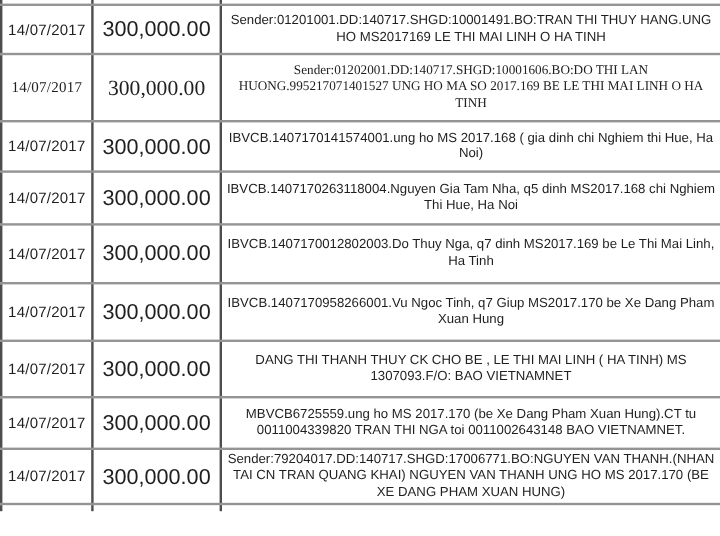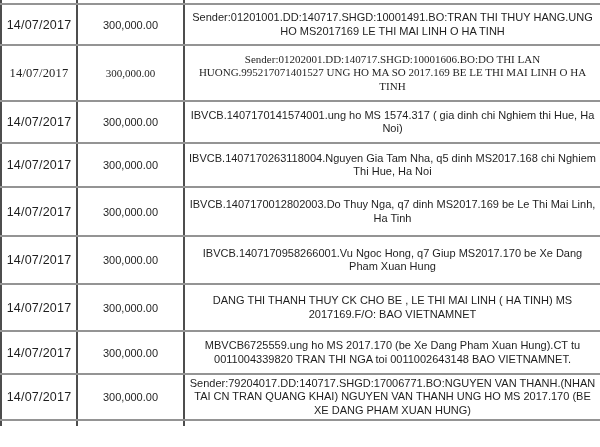--- a/index.html
+++ b/index.html
@@ -30,21 +30,21 @@
   col.col-date   { width: 76px; }
   col.col-amount { width: 107px; }
   col.col-desc   { width: 417px; }
 
   td.c-date {
     font-size: 12.5px;
     letter-spacing: 0.2px;
     white-space: nowrap;
   }
   td.c-amount {
-    font-size: 11px;
+    font-size: 18px;
     white-space: nowrap;
   }
   td.c-desc {
     font-size: 11px;
     line-height: 13.5px;
     word-wrap: break-word;
   }
 
   tr.sliver td { padding: 0; }
   tr.sliver-top td { height: 3px; border-top: none; }
@@ -85,45 +85,45 @@
 
     <tr class="r2">
       <td class="c-date">14/07/2017</td>
       <td class="c-amount">300,000.00</td>
       <td class="c-desc">Sender:01202001.DD:140717.SHGD:10001606.BO:DO THI LAN HUONG.995217071401527 UNG HO MA SO 2017.169 BE LE THI MAI LINH O HA TINH</td>
     </tr>
 
     <tr class="r3">
       <td class="c-date">14/07/2017</td>
       <td class="c-amount">300,000.00</td>
-      <td class="c-desc">IBVCB.1407170141574001.ung ho MS 1574.317 ( gia dinh chi Nghiem thi Hue, Ha Noi)</td>
+      <td class="c-desc">IBVCB.1407170141574001.ung ho MS 2017.168 ( gia dinh chi Nghiem thi Hue, Ha Noi)</td>
     </tr>
 
     <tr class="r4">
       <td class="c-date">14/07/2017</td>
       <td class="c-amount">300,000.00</td>
       <td class="c-desc">IBVCB.1407170263118004.Nguyen Gia Tam Nha, q5 dinh MS2017.168 chi Nghiem Thi Hue, Ha Noi</td>
     </tr>
 
     <tr class="r5">
       <td class="c-date">14/07/2017</td>
       <td class="c-amount">300,000.00</td>
       <td class="c-desc">IBVCB.1407170012802003.Do Thuy Nga, q7 dinh MS2017.169 be Le Thi Mai Linh, Ha Tinh</td>
     </tr>
 
     <tr class="r6">
       <td class="c-date">14/07/2017</td>
       <td class="c-amount">300,000.00</td>
-      <td class="c-desc">IBVCB.1407170958266001.Vu Ngoc Hong, q7 Giup MS2017.170 be Xe Dang Pham Xuan Hung</td>
+      <td class="c-desc">IBVCB.1407170958266001.Vu Ngoc Tinh, q7 Giup MS2017.170 be Xe Dang Pham Xuan Hung</td>
     </tr>
 
     <tr class="r7">
       <td class="c-date">14/07/2017</td>
       <td class="c-amount">300,000.00</td>
-      <td class="c-desc">DANG THI THANH THUY CK CHO BE , LE THI MAI LINH ( HA TINH) MS 2017169.F/O: BAO VIETNAMNET</td>
+      <td class="c-desc">DANG THI THANH THUY CK CHO BE , LE THI MAI LINH ( HA TINH) MS 1307093.F/O: BAO VIETNAMNET</td>
     </tr>
 
     <tr class="r8">
       <td class="c-date">14/07/2017</td>
       <td class="c-amount">300,000.00</td>
       <td class="c-desc">MBVCB6725559.ung ho MS 2017.170 (be Xe Dang Pham Xuan Hung).CT tu 0011004339820 TRAN THI NGA toi 0011002643148 BAO VIETNAMNET.</td>
     </tr>
 
     <tr class="r9">
       <td class="c-date">14/07/2017</td>

